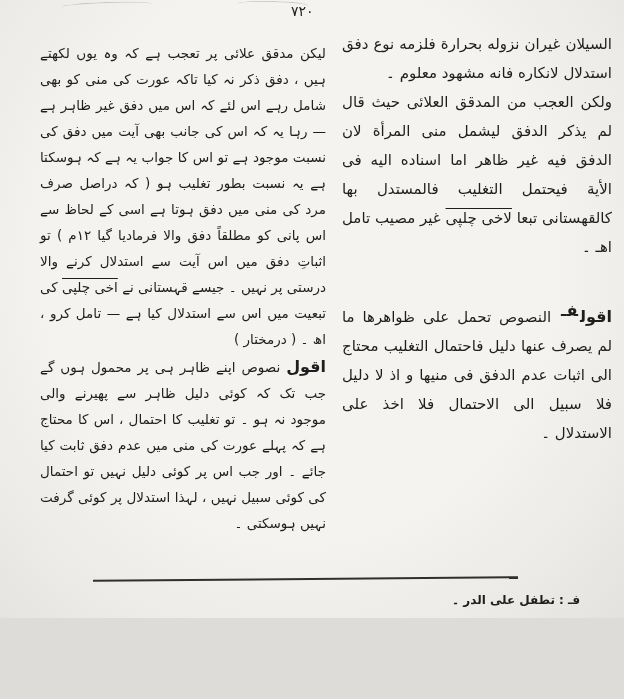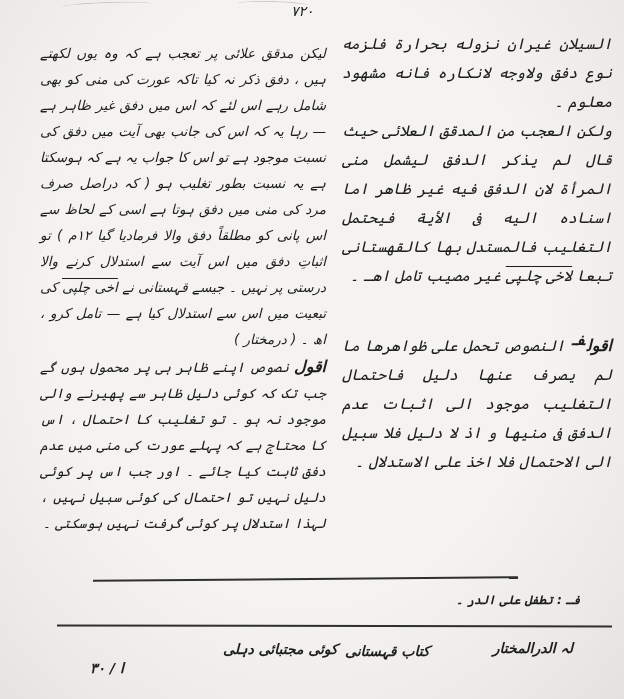--- a/index.html
+++ b/index.html
@@ -3,27 +3,26 @@
 <meta charset="utf-8">
 <style>
   html, body {
     margin: 0;
     padding: 0;
     background: #dddcd8;
   }
   .page {
     position: relative;
     width: 624px;
-    height: 699px;
+    height: 618px;
     overflow: hidden;
     background:
       radial-gradient(ellipse at 48% 42%, #f4f3ef 55%, #eceae6 82%, #e4e2de 100%);
     font-family: "DejaVu Sans", sans-serif;
     color: #1e1e1e;
-    font-style: italic;
   }
   
   .artifact {
     position: absolute;
     border-top: 1px solid rgba(120,120,120,0.35);
     border-radius: 50%;
     height: 6px;
   }
   .artifact-1 { top: 2px; left: 62px; width: 90px; transform: rotate(-2deg); }
   .artifact-2 { top: 1px; left: 238px; width: 70px; transform: rotate(1.5deg); }
@@ -135,23 +134,23 @@
 <body>
 
 <div class="page">
 
   <div class="artifact artifact-1"></div>
   <div class="artifact artifact-2"></div>
 
   <div class="page-number">۷۲۰</div>
 
   <div class="col col-arabic">
-    <p class="para-1">السيلان غيران نزوله بحرارة فلزمه نوع دفق ولاوجه لانكاره فانه مشهود معلوم ۔</p>
+    <p class="para-1">السيلان غيران نزوله بحرارة فلزمه نوع دفق استدلال لانكاره فانه مشهود معلوم ۔</p>
     <p class="para-2"><span>ولكن العجب من المدقق العلائى حيث قال لم يذكر الدفق ليشمل منى المرأة لان الدفق فيه غير ظاهر اما اسناده اليه فى الأية فيحتمل التغليب فالمستدل بها كالقهستانى تبعا </span><span class="overline-name">لاخى چلپى</span><span> غير مصيب تامل اهـ ۔</span></p>
-    <p class="para-3"><span class="lead-word">اقول</span><span class="ref-mark">فـ</span><span> النصوص تحمل على ظواهرها ما لم يصرف عنها دليل فاحتمال التغليب موجود الى اثبات عدم الدفق فى منيها و اذ لا دليل فلا سبيل الى الاحتمال فلا اخذ على الاستدلال ۔</span></p>
+    <p class="para-3"><span class="lead-word">اقول</span><span class="ref-mark">فـ</span><span> النصوص تحمل على ظواهرها ما لم يصرف عنها دليل فاحتمال التغليب محتاج الى اثبات عدم الدفق فى منيها و اذ لا دليل فلا سبيل الى الاحتمال فلا اخذ على الاستدلال ۔</span></p>
   </div>
 
   <div class="col col-urdu">
     <p class="para-2"><span>لیکن مدقق علائی پر تعجب ہے کہ وہ یوں لکھتے ہیں ، دفق ذکر نہ کیا تاکہ عورت کی منی کو بھی شامل رہے اس لئے کہ اس میں دفق غیر ظاہر ہے — رہا یہ کہ اس کی جانب بھی آیت میں دفق کی نسبت موجود ہے تو اس کا جواب یہ ہے کہ ہوسکتا ہے یہ نسبت بطور تغلیب ہو ( کہ دراصل صرف مرد کی منی میں دفق ہوتا ہے اسی کے لحاظ سے اس پانی کو مطلقاً دفق والا فرمادیا گیا ۱۲م ) تو اثباتِ دفق میں اس آیت سے استدلال کرنے والا درستی پر نہیں ۔ جیسے قہستانی نے </span><span class="overline-name">اخی چلپی</span><span> کی تبعیت میں اس سے استدلال کیا ہے — تامل کرو ، اھ ۔ ( درمختار )</span></p>
     <p class="para-3"><span class="lead-word">اقول</span><span> نصوص اپنے ظاہر ہی پر محمول ہوں گے جب تک کہ کوئی دلیل ظاہر سے پھیرنے والی موجود نہ ہو ۔ تو تغلیب کا احتمال ، اس کا محتاج ہے کہ پہلے عورت کی منی میں عدم دفق ثابت کیا جائے ۔ اور جب اس پر کوئی دلیل نہیں تو احتمال کی کوئی سبیل نہیں ، لہذا استدلال پر کوئی گرفت نہیں ہوسکتی ۔</span></p>
   </div>
 
 
   <div class="rule rule-footnote"></div>
 

